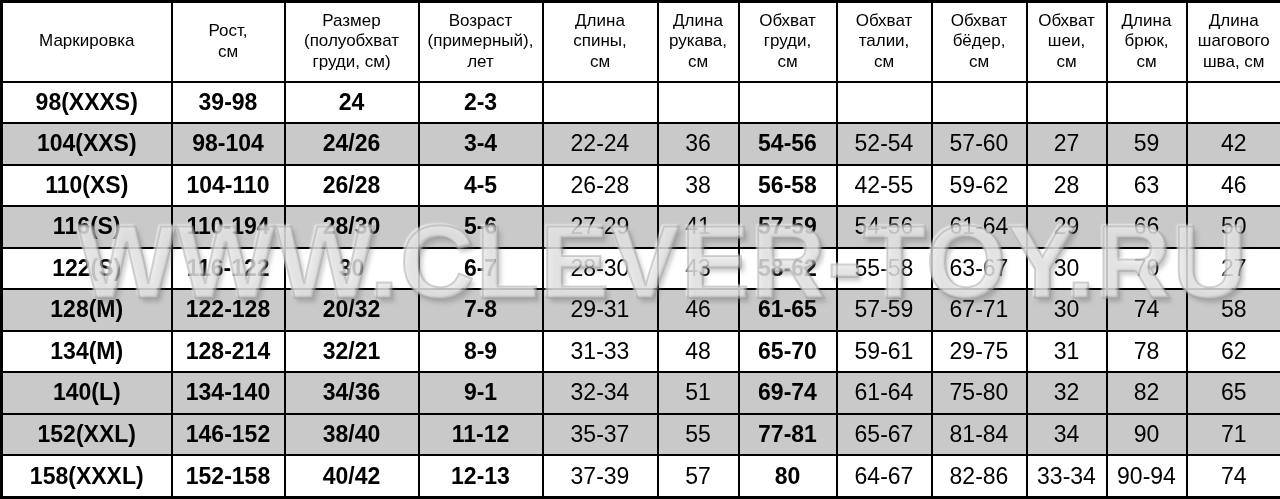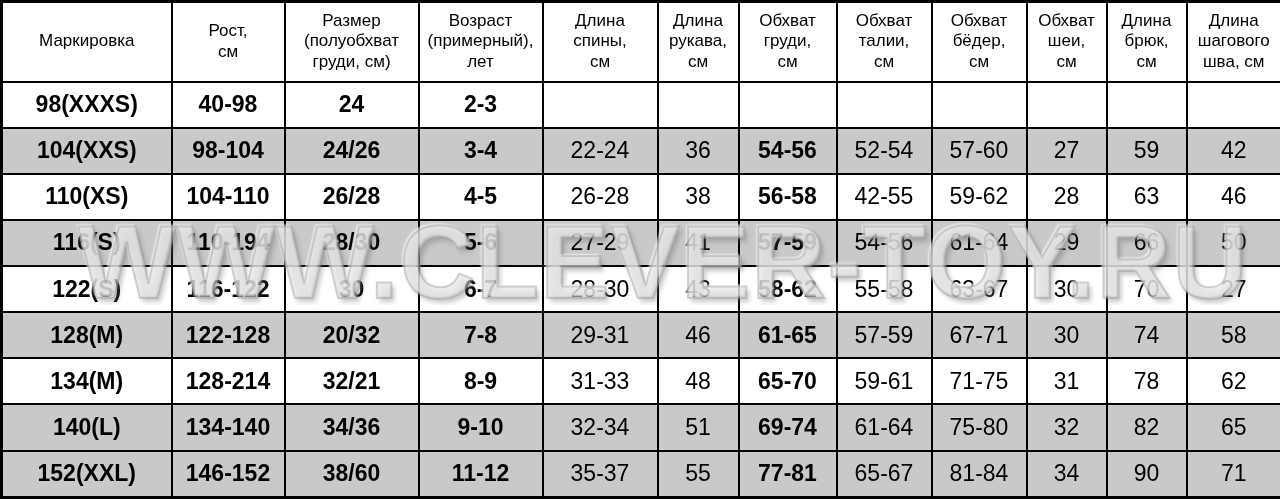--- a/index.html
+++ b/index.html
@@ -120,21 +120,21 @@
 брюк,
 см</th>
           <th>Длина
 шагового
 шва, см</th>
         </tr>
     </thead>
     <tbody>
         <tr class="plain">
           <td class="bold">98(XXXS)</td>
-          <td class="bold">40-98</td>
+          <td class="bold">39-98</td>
           <td class="bold">24</td>
           <td class="bold">2-3</td>
           <td></td>
           <td></td>
           <td class="bold"></td>
           <td></td>
           <td></td>
           <td></td>
           <td></td>
           <td></td>
@@ -211,51 +211,65 @@
         </tr>
         <tr class="plain">
           <td class="bold">134(M)</td>
           <td class="bold">128-214</td>
           <td class="bold">32/21</td>
           <td class="bold">8-9</td>
           <td>31-33</td>
           <td>48</td>
           <td class="bold">65-70</td>
           <td>59-61</td>
-          <td>71-75</td>
+          <td>29-75</td>
           <td>31</td>
           <td>78</td>
           <td>62</td>
         </tr>
         <tr class="shaded">
           <td class="bold">140(L)</td>
           <td class="bold">134-140</td>
           <td class="bold">34/36</td>
-          <td class="bold">9-10</td>
+          <td class="bold">9-1</td>
           <td>32-34</td>
           <td>51</td>
           <td class="bold">69-74</td>
           <td>61-64</td>
           <td>75-80</td>
           <td>32</td>
           <td>82</td>
           <td>65</td>
         </tr>
         <tr class="shaded">
           <td class="bold">152(XXL)</td>
           <td class="bold">146-152</td>
-          <td class="bold">38/60</td>
+          <td class="bold">38/40</td>
           <td class="bold">11-12</td>
           <td>35-37</td>
           <td>55</td>
           <td class="bold">77-81</td>
           <td>65-67</td>
           <td>81-84</td>
           <td>34</td>
           <td>90</td>
           <td>71</td>
         </tr>
+        <tr class="plain">
+          <td class="bold">158(XXXL)</td>
+          <td class="bold">152-158</td>
+          <td class="bold">40/42</td>
+          <td class="bold">12-13</td>
+          <td>37-39</td>
+          <td>57</td>
+          <td class="bold">80</td>
+          <td>64-67</td>
+          <td>82-86</td>
+          <td>33-34</td>
+          <td>90-94</td>
+          <td>74</td>
+        </tr>
       </tbody>
   </table>
 
   <div class="watermark">WWW.CLEVER-TOY.RU</div>
 
 </div>
 
 </body></html>

